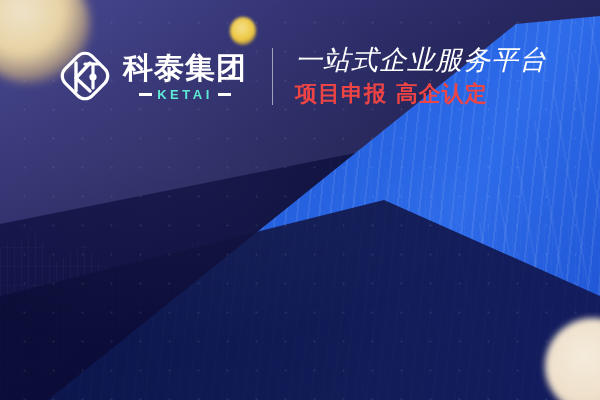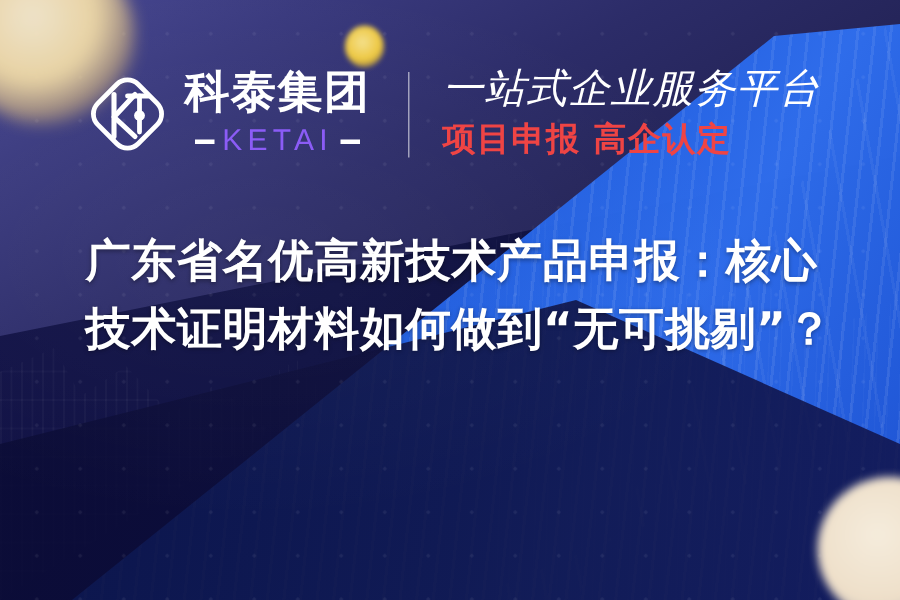--- a/index.html
+++ b/index.html
@@ -135,43 +135,43 @@
     flex: 0 0 auto;
     margin-right: 10px;
   }
   .logo-text {
     display: flex;
     flex-direction: column;
     align-items: center;
     padding-top: 2px;
   }
   .logo-cn {
-    font-family: Liberation Mono, monospace;
+    font-family: Liberation Serif, serif;
     font-weight: 700;
     font-size: 30px;
     letter-spacing: 1px;
     color: #ffffff;
     line-height: 1.02;
     white-space: nowrap;
   }
   .logo-en {
     display: flex;
     align-items: center;
     gap: 5px;
     margin-top: 3px;
   }
   .logo-en .bar {
     width: 13px; height: 3px; background:#fff; display:block;
   }
   .logo-en .word {
     font-family: "Liberation Sans", sans-serif;
-    font-weight: 400;
-    font-size: 20px;
+    font-weight: 700;
+    font-size: 13px;
     letter-spacing: 3.5px;
-    color: #8b5cf6;
+    color: #5eead4;
     white-space: nowrap;
   }
 
   .divider {
     width: 1px;
     height: 57px;
     background: rgba(255,255,255,.55);
     margin: 0 22px 0 25px;
     flex: 0 0 auto;
   }
@@ -258,15 +258,14 @@
     </span>
 
     <span class="divider"></span>
 
     <span class="tagline">
       <span class="tagline-main">一站式企业服务平台</span>
       <span class="tagline-sub">项目申报 高企认定</span>
     </span>
   </div>
 
-  <div class="headline">广东省名优高新技术产品申报：核心技术证明材料如何做到“无可挑剔”？</div>
 
 </div>
 
 </body></html>

